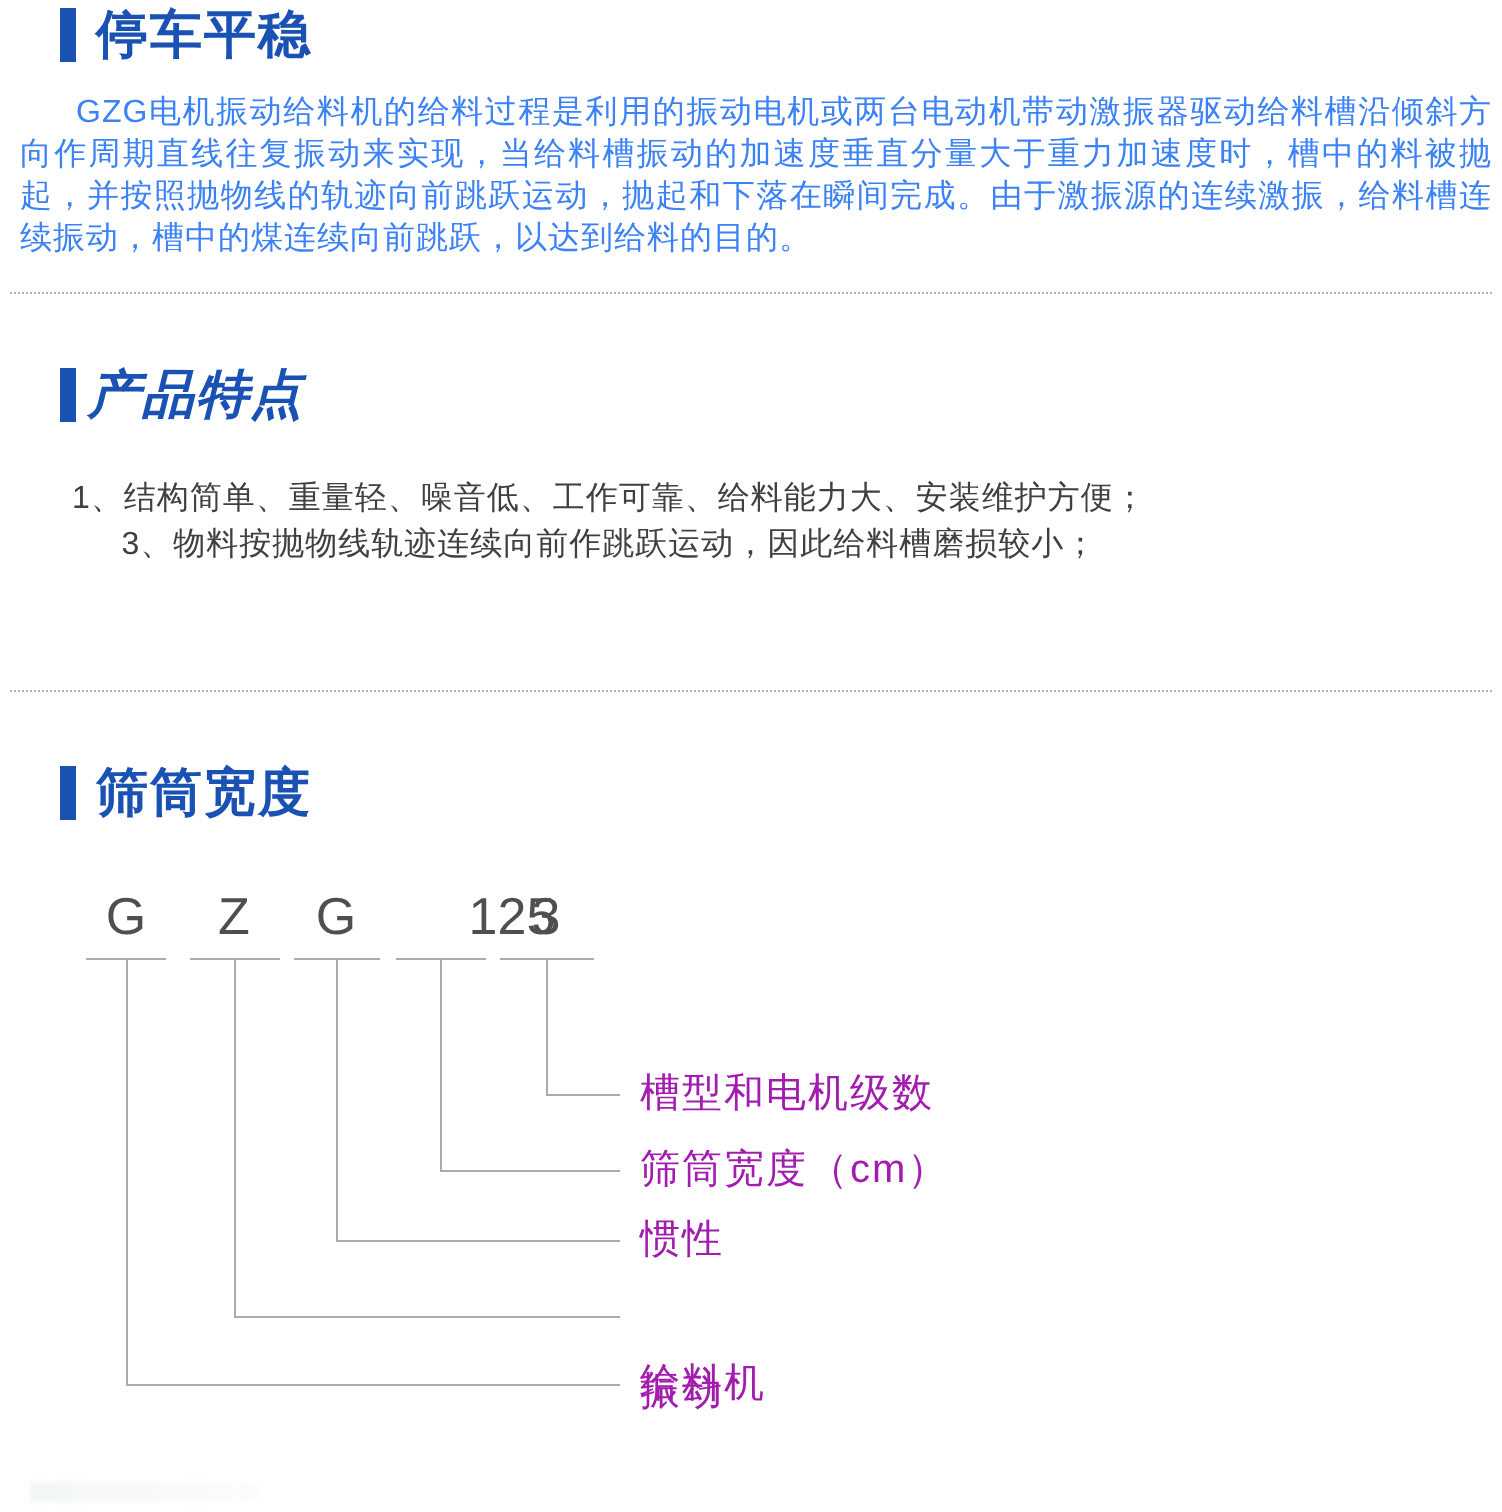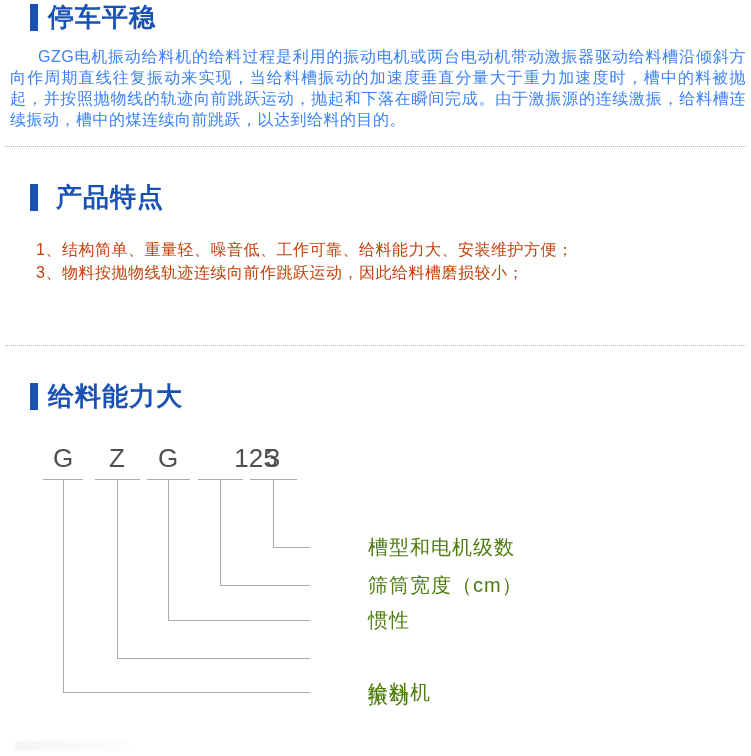--- a/index.html
+++ b/index.html
@@ -34,21 +34,22 @@
     color:#3b82f6;
     text-align:justify;
     text-indent:1.75em;
     letter-spacing:0.5px;
   }
   
   .features{
     position:absolute;
     left:36px;top:238px;
     font-size:16px;
-    color:#c2410c;
+    color:#404040;
+    text-align:center;
   }
   .feature-item{
     line-height:23.4px;
     white-space:nowrap;
     letter-spacing:0.5px;
   }
   
   .divider{
     position:absolute;
     left:5px;width:741px;height:0;
@@ -75,25 +76,24 @@
   }
   .hline{
     position:absolute;
     height:1px;
     background:#ababab;
   }
   .seg-label{
     position:absolute;
     left:320px;
     font-size:20px;
-    color:#4d7c0f;
+    color:#a21caf;
     line-height:24px;
     white-space:nowrap;
     letter-spacing:1px;
-    margin-left:48px;
   }
   
   .bottom-smudge{
     position:absolute;
     left:15px;top:741px;
     width:115px;height:10px;
     background:linear-gradient(90deg, rgba(190,210,190,0.18), rgba(220,230,245,0.10));
     filter:blur(1px);
   }
 </style>
@@ -101,31 +101,31 @@
 <body>
 
 <div class="sec-bar" style="left:30px;top:4px;"></div>
 <div class="sec-title" style="left:48px;top:2px;">停车平稳</div>
 
 <div class="para" style="top:46px;">GZG电机振动给料机的给料过程是利用的振动电机或两台电动机带动激振器驱动给料槽沿倾斜方向作周期直线往复振动来实现，当给料槽振动的加速度垂直分量大于重力加速度时，槽中的料被抛起，并按照抛物线的轨迹向前跳跃运动，抛起和下落在瞬间完成。由于激振源的连续激振，给料槽连续振动，槽中的煤连续向前跳跃，以达到给料的目的。</div>
 
 <div class="divider" style="top:146px;"></div>
 
 <div class="sec-bar" style="left:30px;top:184px;"></div>
-<div class="sec-title" style="left:56px;top:182px;">产品特点</div>
+<div class="sec-title" style="left:44px;top:182px;font-style:italic;">产品特点</div>
 
 <div class="features">
   <div class="feature-item">1、结构简单、重量轻、噪音低、工作可靠、给料能力大、安装维护方便；</div>
   <div class="feature-item">3、物料按抛物线轨迹连续向前作跳跃运动，因此给料槽磨损较小；</div>
 </div>
 
 <div class="divider" style="top:345px;"></div>
 
 <div class="sec-bar" style="left:30px;top:383px;"></div>
-<div class="sec-title" style="left:48px;top:381px;">给料能力大</div>
+<div class="sec-title" style="left:48px;top:381px;">筛筒宽度</div>
 
 <div class="code-letter" style="left:63px;top:444px;">G</div>
 <div class="code-letter" style="left:117px;top:444px;">Z</div>
 <div class="code-letter" style="left:168px;top:444px;">G</div>
 <div class="code-letter" style="left:220px;top:444px;margin-left:36px;">125</div>
 <div class="code-letter" style="left:273px;top:444px;">3</div>
 
 <div class="underline" style="left:43px;top:479px;width:40px;"></div>
 <div class="underline" style="left:95px;top:479px;width:45px;"></div>
 <div class="underline" style="left:147px;top:479px;width:43px;"></div>

